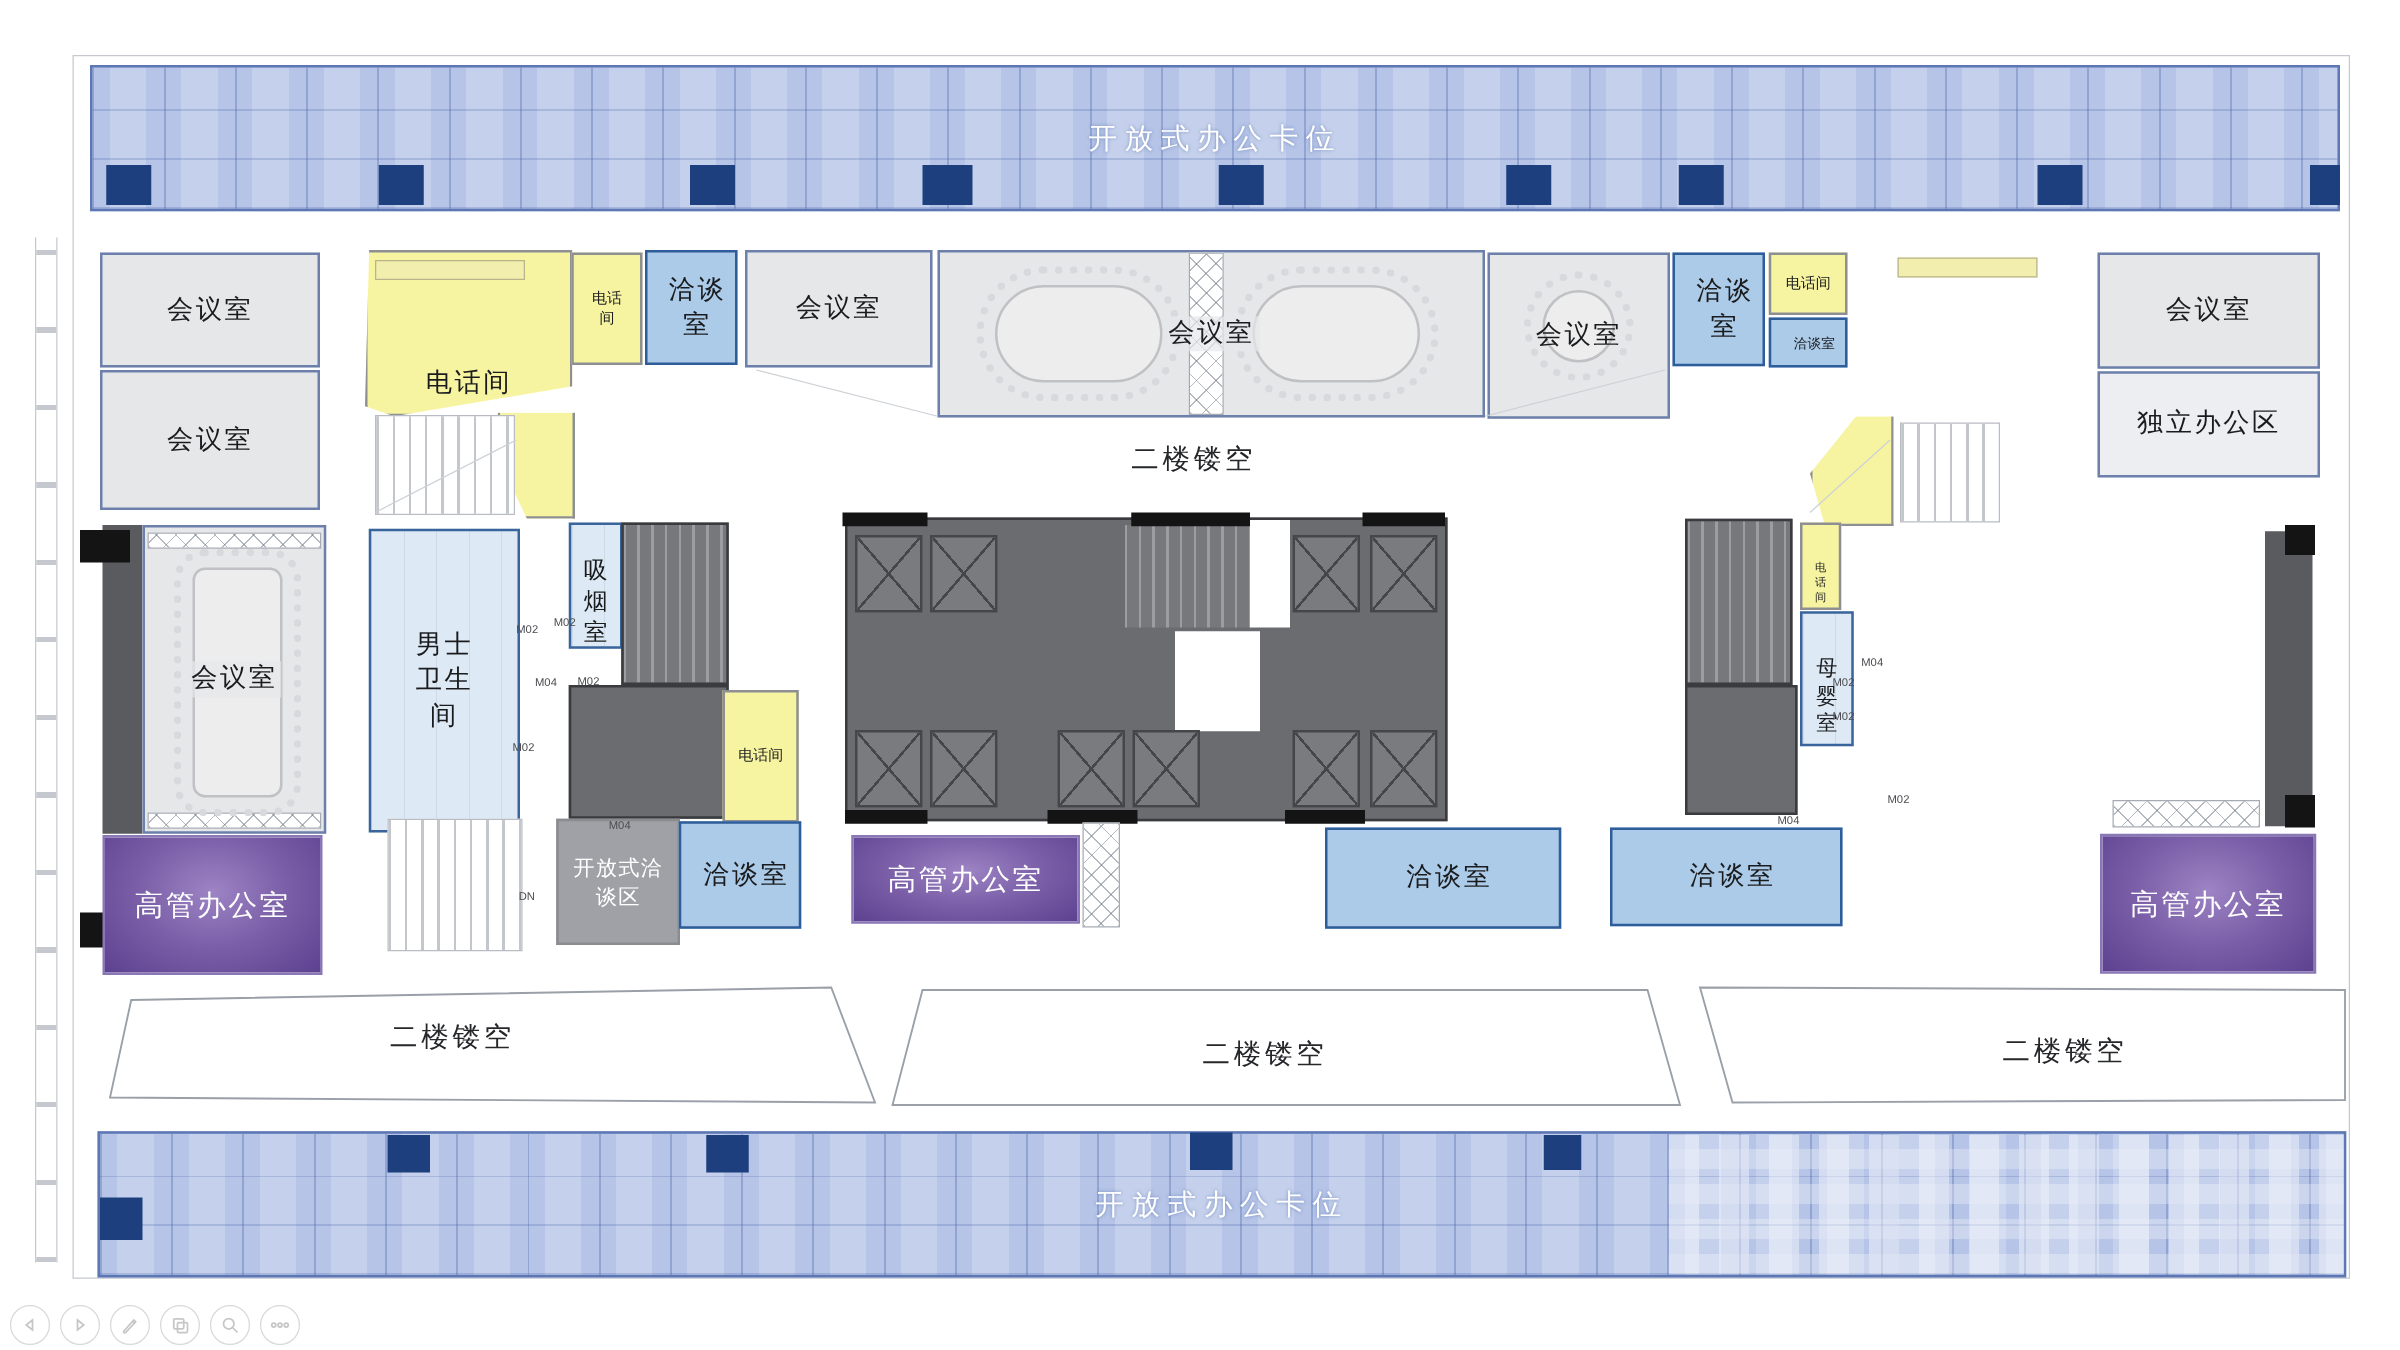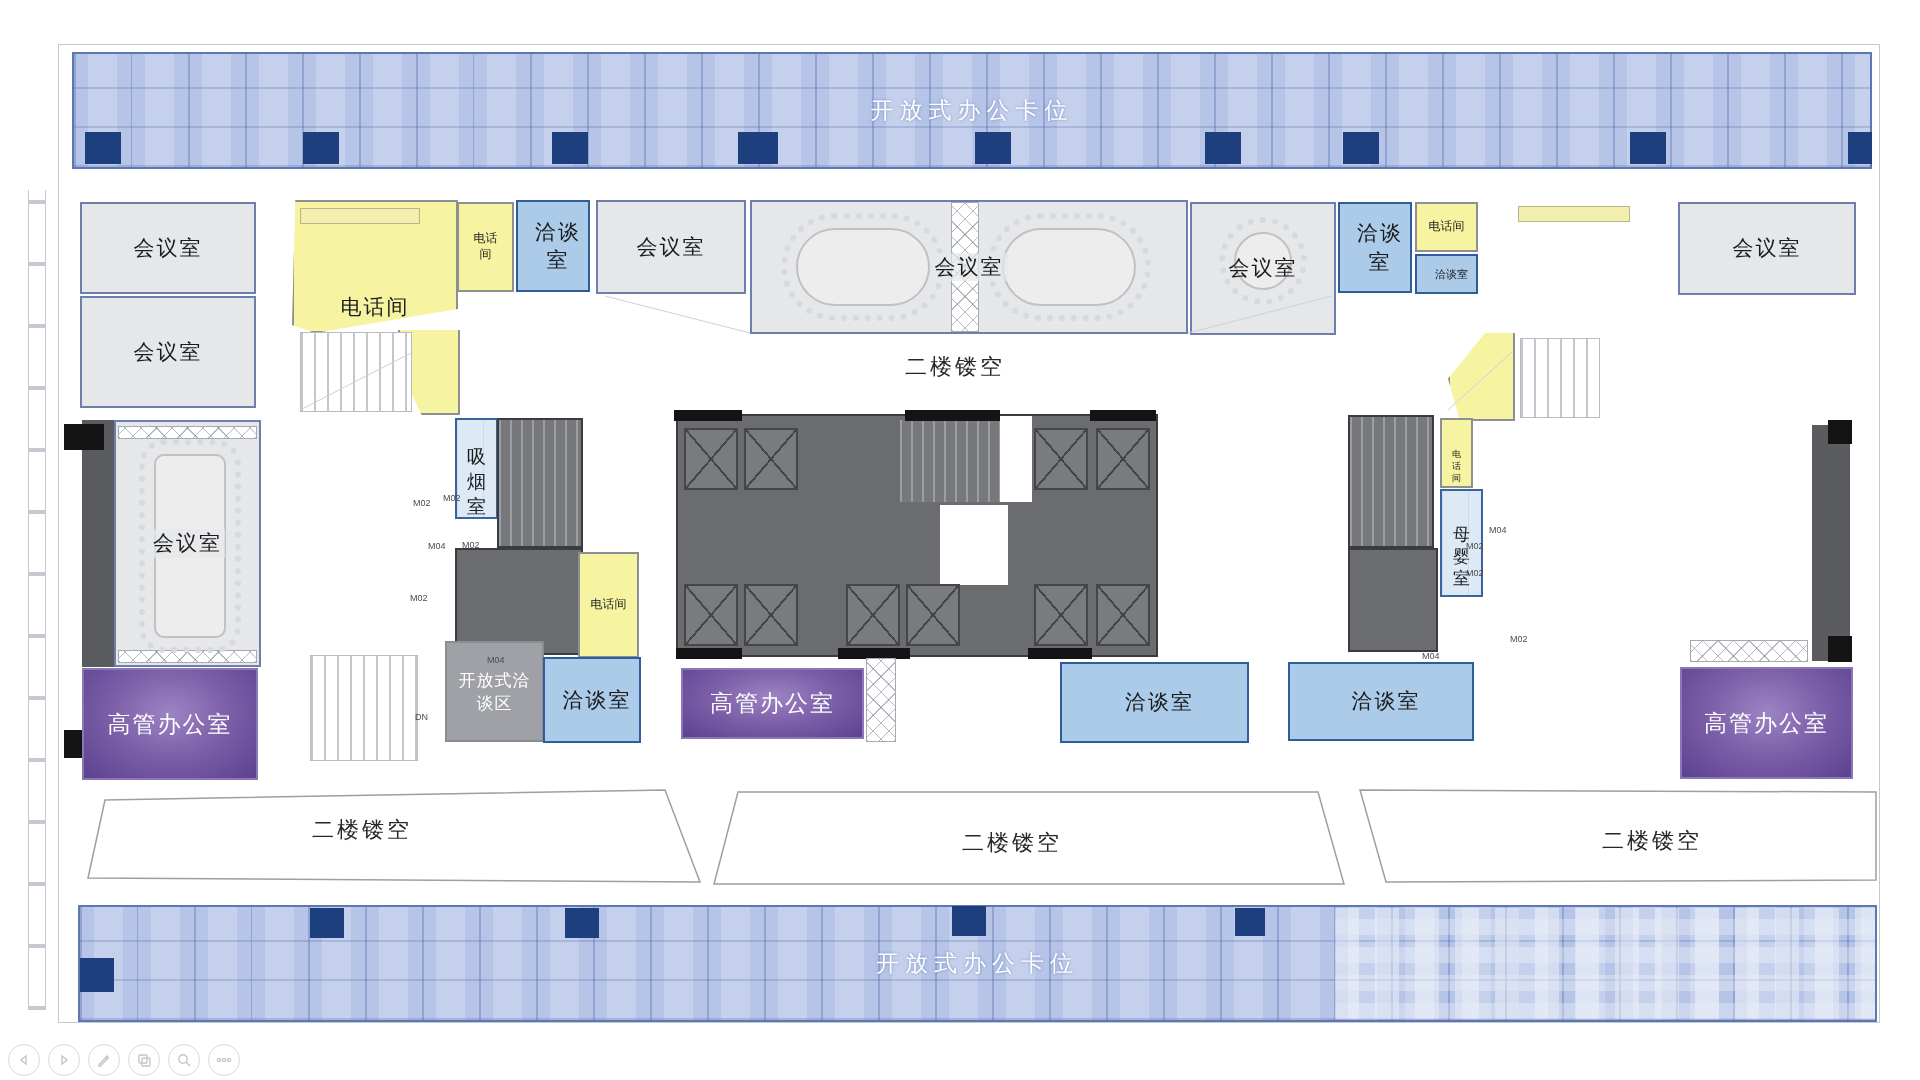--- a/index.html
+++ b/index.html
@@ -144,34 +144,40 @@
     <span class="lab-xs">洽谈室</span>
   </div>
 
   <div class="abs" style="left:1518px;top:206px;width:112px;height:16px;border:1px solid #b9b48a;background:#f1eeae;"></div>
   <div class="abs yellow" style="left:1448px;top:333px;width:67px;height:88px;border-top:none;
               clip-path:polygon(55% 0,100% 0,100% 100%,18% 100%,0 52%);"></div>
 
   <div class="abs room gray" style="left:1678px;top:202px;width:178px;height:93px;">
     <span class="lab">会议室</span>
   </div>
+  <div class="abs room grayl" style="left:1678px;top:297px;width:178px;height:85px;">
+    <span class="lab">独立办公区</span>
+  </div>
 
   <div class="abs voidlab" style="left:905px;top:352px;">二楼镂空</div>
 
   <div class="abs darker" style="left:82px;top:420px;width:32px;height:247px;"></div>
   <div class="abs blackblk" style="left:64px;top:424px;width:40px;height:26px;"></div>
   <div class="abs blackblk" style="left:64px;top:730px;width:44px;height:28px;"></div>
 
   <div class="abs room gray" style="left:114px;top:420px;width:147px;height:247px;">
     <div class="abs hatch" style="left:2px;top:4px;width:139px;height:13px;"></div>
     <div class="abs hatch" style="left:2px;top:228px;width:139px;height:13px;"></div>
     <div class="abs tbl" style="left:38px;top:32px;width:72px;height:184px;border-radius:10px;"></div>
     <span class="lab" style="position:relative;z-index:2;background:rgba(230,231,233,.7);padding:0 3px;">会议室</span>
   </div>
 
+  <div class="abs room lblue" style="left:295px;top:423px;width:121px;height:243px;">
+    <span class="lab wrap3">男士卫生间</span>
+  </div>
 
   <div class="abs room lblue" style="left:455px;top:418px;width:43px;height:101px;">
     <span class="vert1" style="font-size:19px;">吸烟室</span>
   </div>
 
   <div class="abs stair-dark" style="left:497px;top:418px;width:86px;height:130px;border:2px solid #3a3b3e;"></div>
   <div class="abs dark" style="left:455px;top:548px;width:128px;height:107px;border:2px solid #3a3b3e;"></div>
 
   <div class="abs room yellow" style="left:578px;top:552px;width:61px;height:106px;">
     <span class="lab-sm">电话间</span>
@@ -214,21 +220,21 @@
   <div class="abs darker" style="left:1812px;top:425px;width:38px;height:236px;"></div>
   <div class="abs blackblk" style="left:1828px;top:420px;width:24px;height:24px;"></div>
   <div class="abs blackblk" style="left:1828px;top:636px;width:24px;height:26px;"></div>
 
   <div class="abs room purple" style="left:82px;top:668px;width:176px;height:112px;">
     <span class="lab-exec">高管办公室</span>
   </div>
 
   <div class="abs stair-v" style="left:310px;top:655px;width:108px;height:106px;"></div>
 
-  <div class="abs room gray2" style="left:445px;top:641px;width:99px;height:101px;">
+  <div class="abs room gray2" style="left:445px;top:655px;width:99px;height:101px;">
     <span class="wrap4" style="font-size:17px;letter-spacing:1px;">开放式洽谈区</span>
   </div>
   <div class="abs room blue" style="left:543px;top:657px;width:98px;height:86px;">
     <span class="lab">洽谈室</span>
   </div>
 
   <div class="abs room purple" style="left:681px;top:668px;width:183px;height:71px;">
     <span class="lab-exec">高管办公室</span>
   </div>
   <div class="abs hatch" style="left:866px;top:658px;width:30px;height:84px;"></div>

